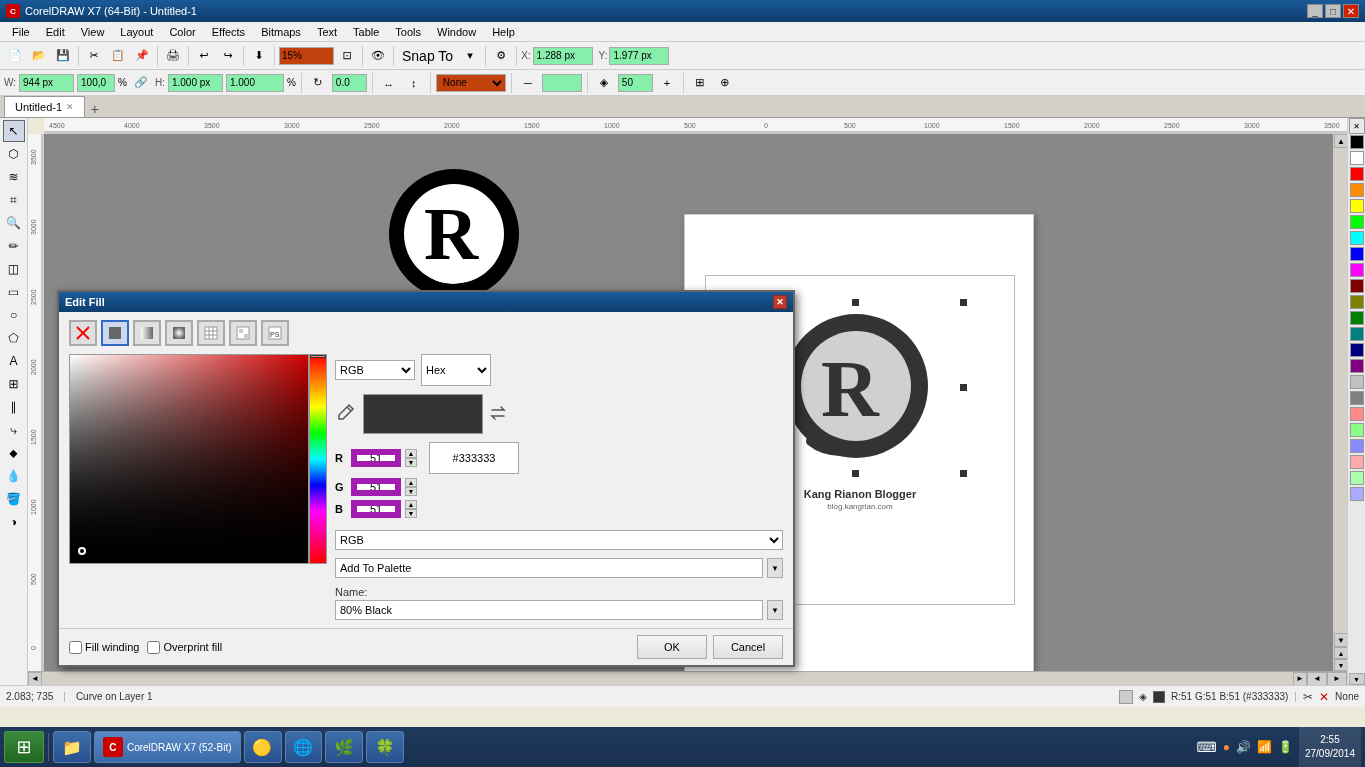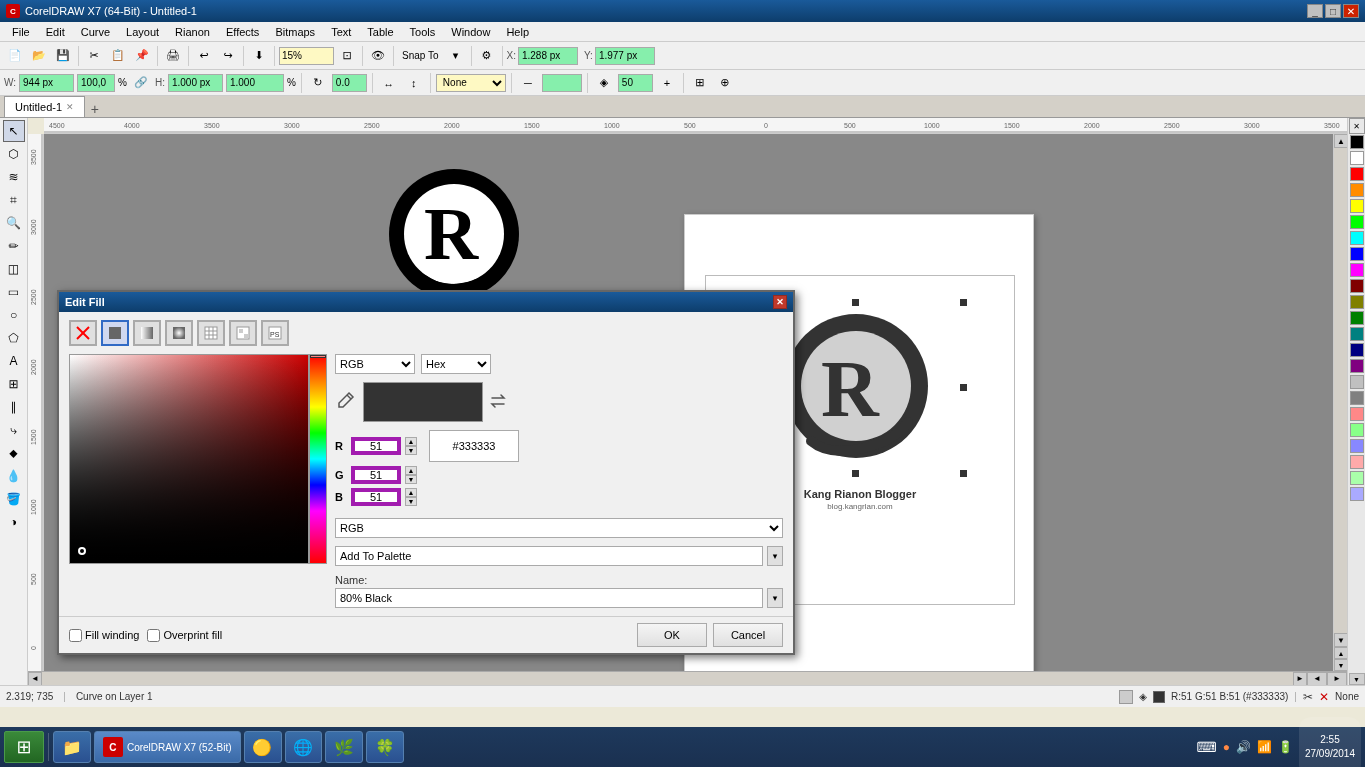--- a/index.html
+++ b/index.html
@@ -60,21 +60,21 @@
       height: 18px;
       border: 1px solid #aaa;
       padding: 0 3px;
       font-size: 10px;
       background: #86efac;
     }
     .toolbar-dropdown {
       height: 18px;
       border: 1px solid #aaa;
       font-size: 10px;
-      background: #fef9c3;
+      background: #c2410c;
       padding: 0 2px;
     }
 
     
     #toolbar2 {
       background: #f0f0f0;
       height: 26px;
       display: flex;
       align-items: center;
       padding: 0 4px;
@@ -344,21 +344,21 @@
       margin-bottom: 4px;
     }
     .rgb-label {
       width: 12px;
       font-size: 11px;
       font-weight: bold;
     }
     .rgb-input {
       width: 50px;
       height: 18px;
-      border: 4px solid #a21caf;
+      border: 6px solid #a21caf;
       padding: 0 3px;
       font-size: 11px;
       text-align: center;
     }
     .rgb-spinner {
       display: flex; flex-direction: column;
     }
     .rgb-spinner span {
       font-size: 7px;
       width: 12px;
@@ -476,21 +476,21 @@
     }
     .model-dropdown {
       width: 80px;
       height: 20px;
       border: 1px solid #aaa;
       font-size: 11px;
       background: white;
     }
     .hex-dropdown {
       width: 70px;
-      height: 20px;
+      height: 32px;
       border: 1px solid #aaa;
       font-size: 11px;
       background: white;
     }
 
     .add-palette-row {
       display: flex;
       align-items: center;
       gap: 4px;
     }
@@ -522,23 +522,23 @@
   <div class="window-controls">
     <span>_</span>
     <span>□</span>
     <span style="background:#cc2200;color:white;">✕</span>
   </div>
 </div>
 
 <div id="menu-bar">
   <span class="menu-item">File</span>
   <span class="menu-item">Edit</span>
-  <span class="menu-item">Curve</span>
+  <span class="menu-item">View</span>
   <span class="menu-item">Layout</span>
-  <span class="menu-item">Rianon</span>
+  <span class="menu-item">Color</span>
   <span class="menu-item">Effects</span>
   <span class="menu-item">Bitmaps</span>
   <span class="menu-item">Text</span>
   <span class="menu-item">Table</span>
   <span class="menu-item">Tools</span>
   <span class="menu-item">Window</span>
   <span class="menu-item">Help</span>
 </div>
 
 <div class="toolbar" id="toolbar1">
@@ -555,21 +555,21 @@
   <div class="toolbar-btn">↩</div>
   <div class="toolbar-btn">↪</div>
   <div class="toolbar-sep"></div>
   <div class="toolbar-btn">⬇</div>
   <div class="toolbar-sep"></div>
   <input class="toolbar-dropdown" style="width: 55px;" value="15%">
   <div class="toolbar-btn">⊡</div>
   <div class="toolbar-sep"></div>
   <div class="toolbar-btn">👁</div>
   <div class="toolbar-sep"></div>
-  <span style="font-size:10px;padding:0 4px;">Snap To</span>
+  <span style="font-size:14px;padding:0 4px;">Snap To</span>
   <div class="toolbar-btn">▾</div>
   <div class="toolbar-sep"></div>
   <div class="toolbar-btn">⚙</div>
   <div class="toolbar-sep"></div>
   <span style="font-size:10px;color:#555;">X:</span>
   <input class="toolbar-input" style="width: 60px;" value="1.288 px">
   <span style="font-size:10px;color:#555;margin-left:4px;">Y:</span>
   <input class="toolbar-input" style="width: 60px;" value="1.977 px">
 </div>
 
@@ -768,21 +768,21 @@
     <div class="palette-color" style="background:#8888FF;"></div>
     <div class="palette-color" style="background:#FFAAAA;"></div>
     <div class="palette-color" style="background:#AAFFAA;"></div>
     <div class="palette-color" style="background:#AAAAFF;"></div>
     <div style="margin-top:auto; width:16px;height:12px;background:#d0d0d0;border:1px solid #aaa;display:flex;align-items:center;justify-content:center;font-size:7px;cursor:pointer;">▼</div>
   </div>
 
 </div>
 
 <div id="status-bar">
-  <span>2.319; 735</span>
+  <span>2.083; 735</span>
   <span style="color:#aaa;">|</span>
   <span>Curve on Layer 1</span>
   <span style="margin-left:auto; display:flex; align-items:center; gap:6px;">
     <span style="width:14px;height:14px;background:#ccc;border:1px solid #999;display:inline-block;"></span>
     <span style="font-size:10px;">◈</span>
     <span style="width:12px;height:12px;background:#333333;border:1px solid #666;display:inline-block;"></span>
     <span>R:51 G:51 B:51 (#333333)</span>
     <span style="color:#aaa;">|</span>
     <span style="font-size:12px;">✂</span>
     <span style="font-size:12px; color:#cc0000;">✕</span>

